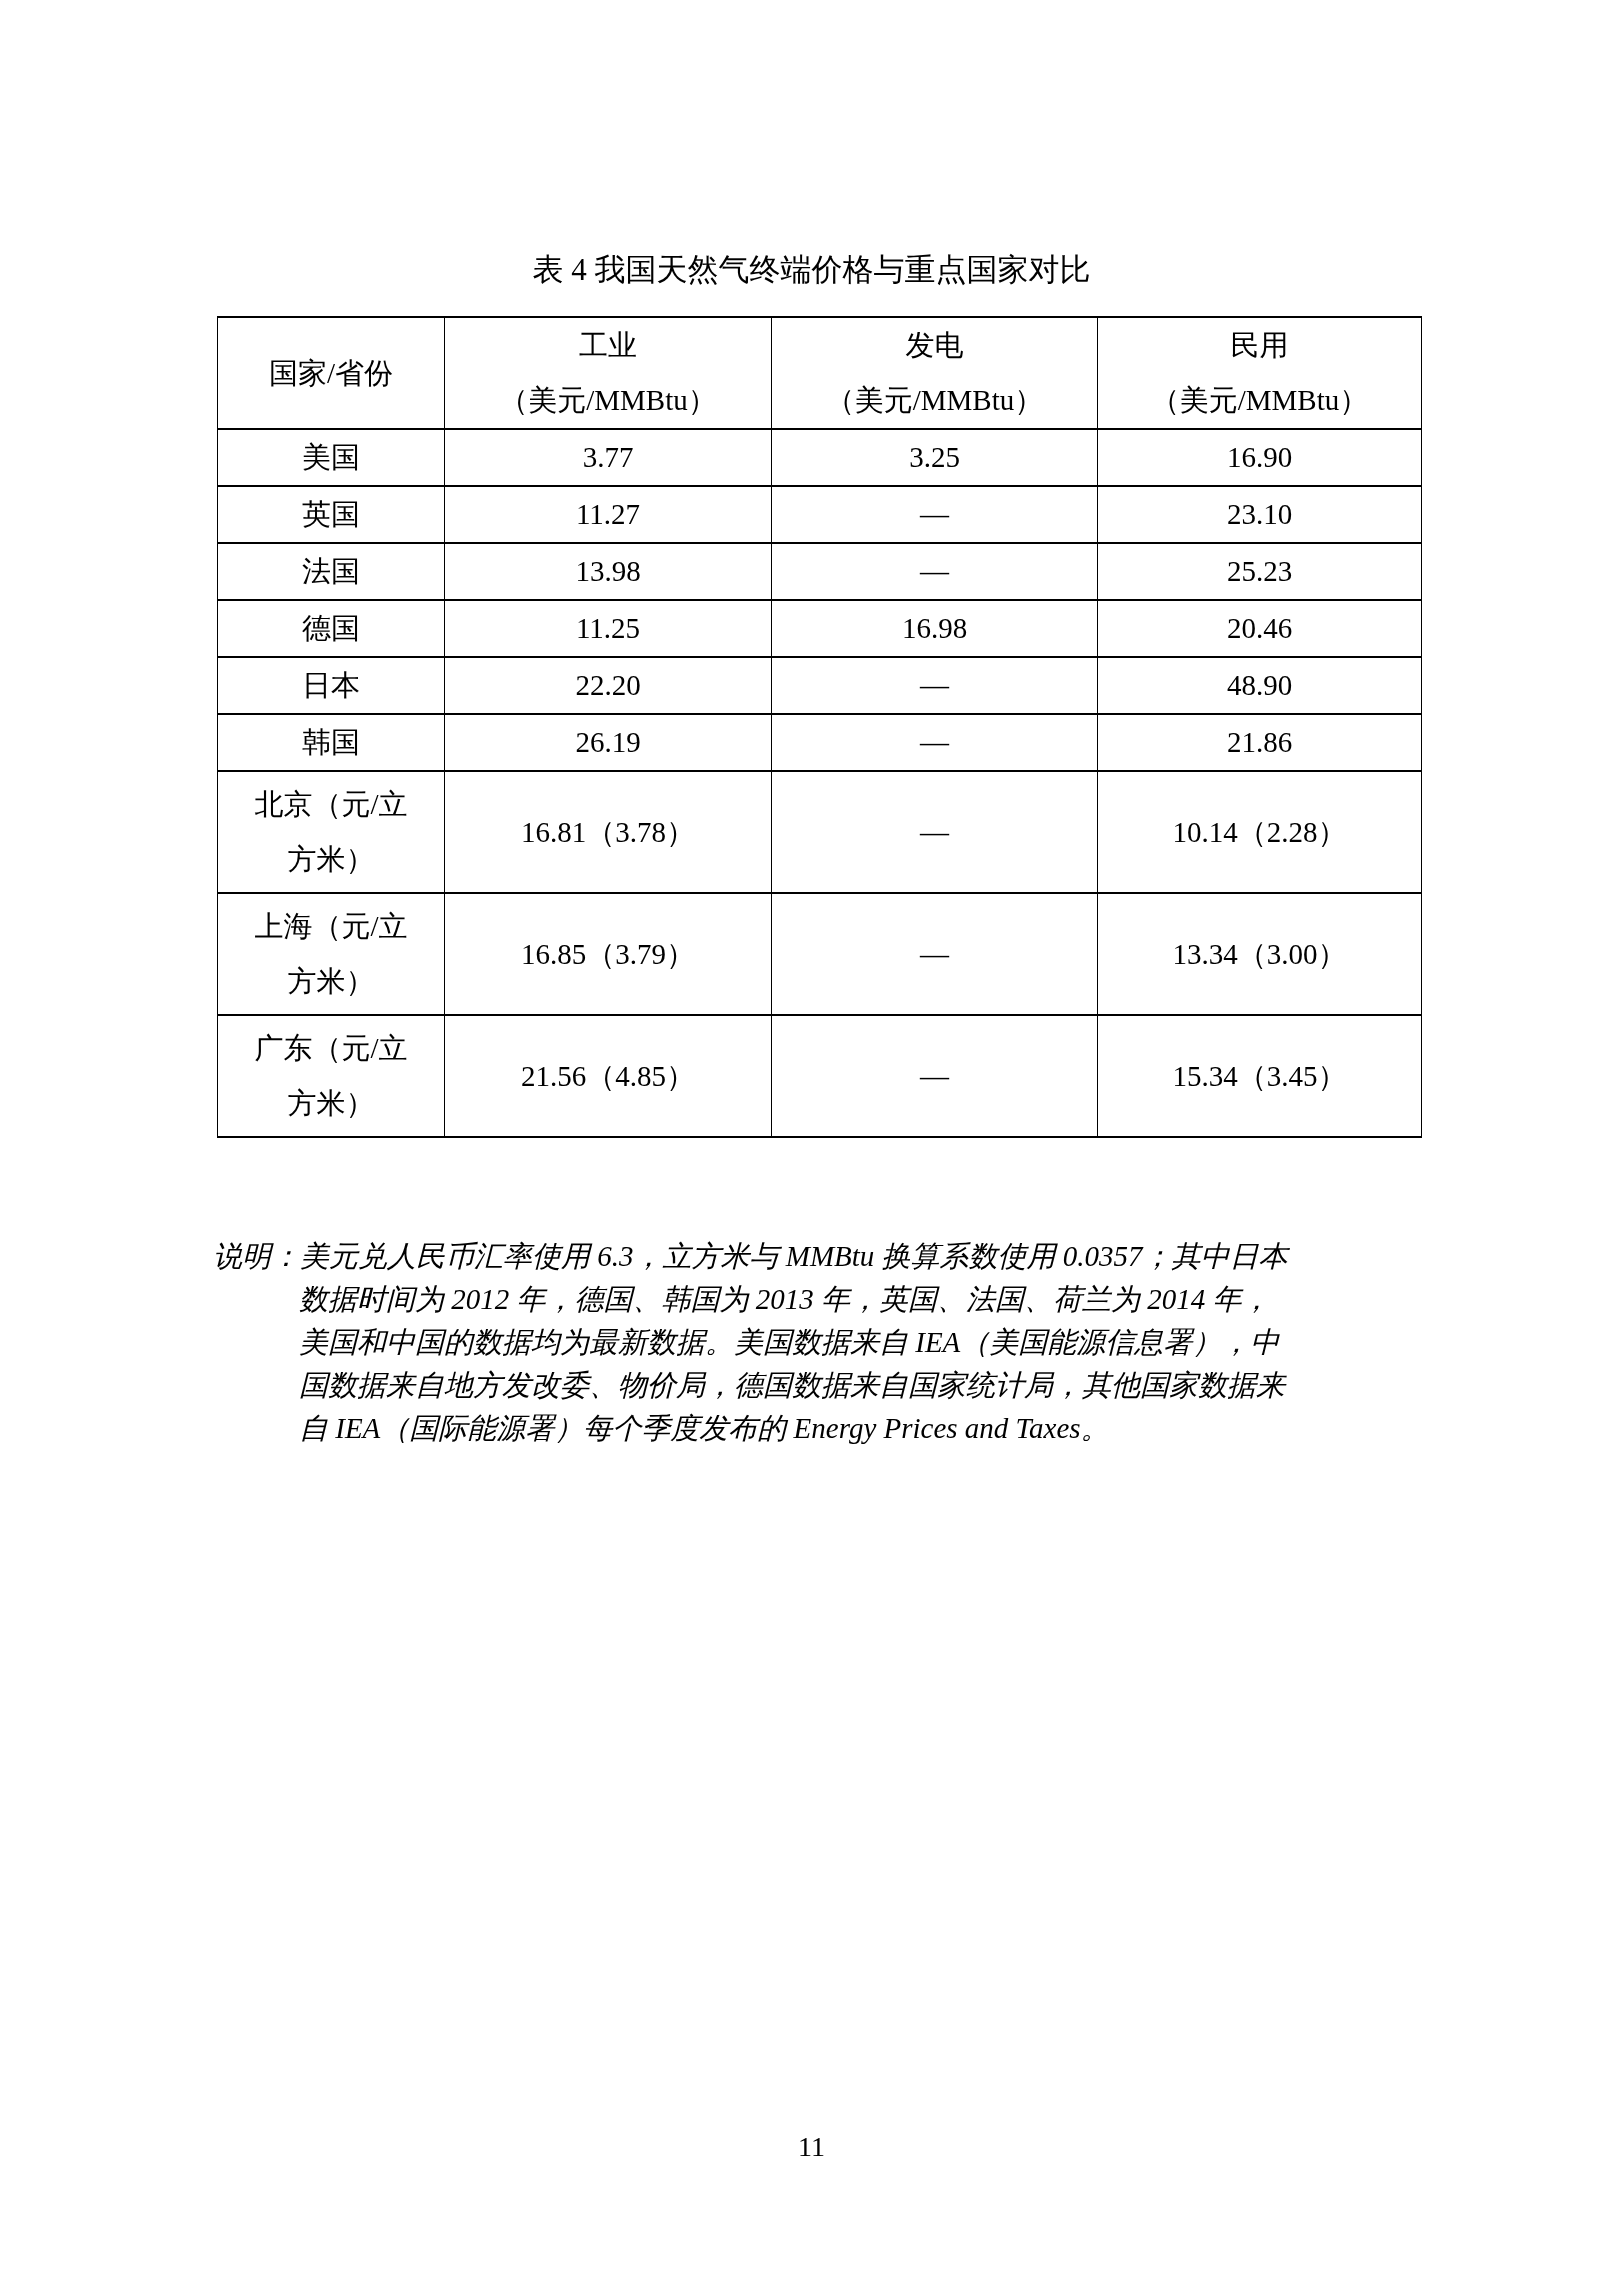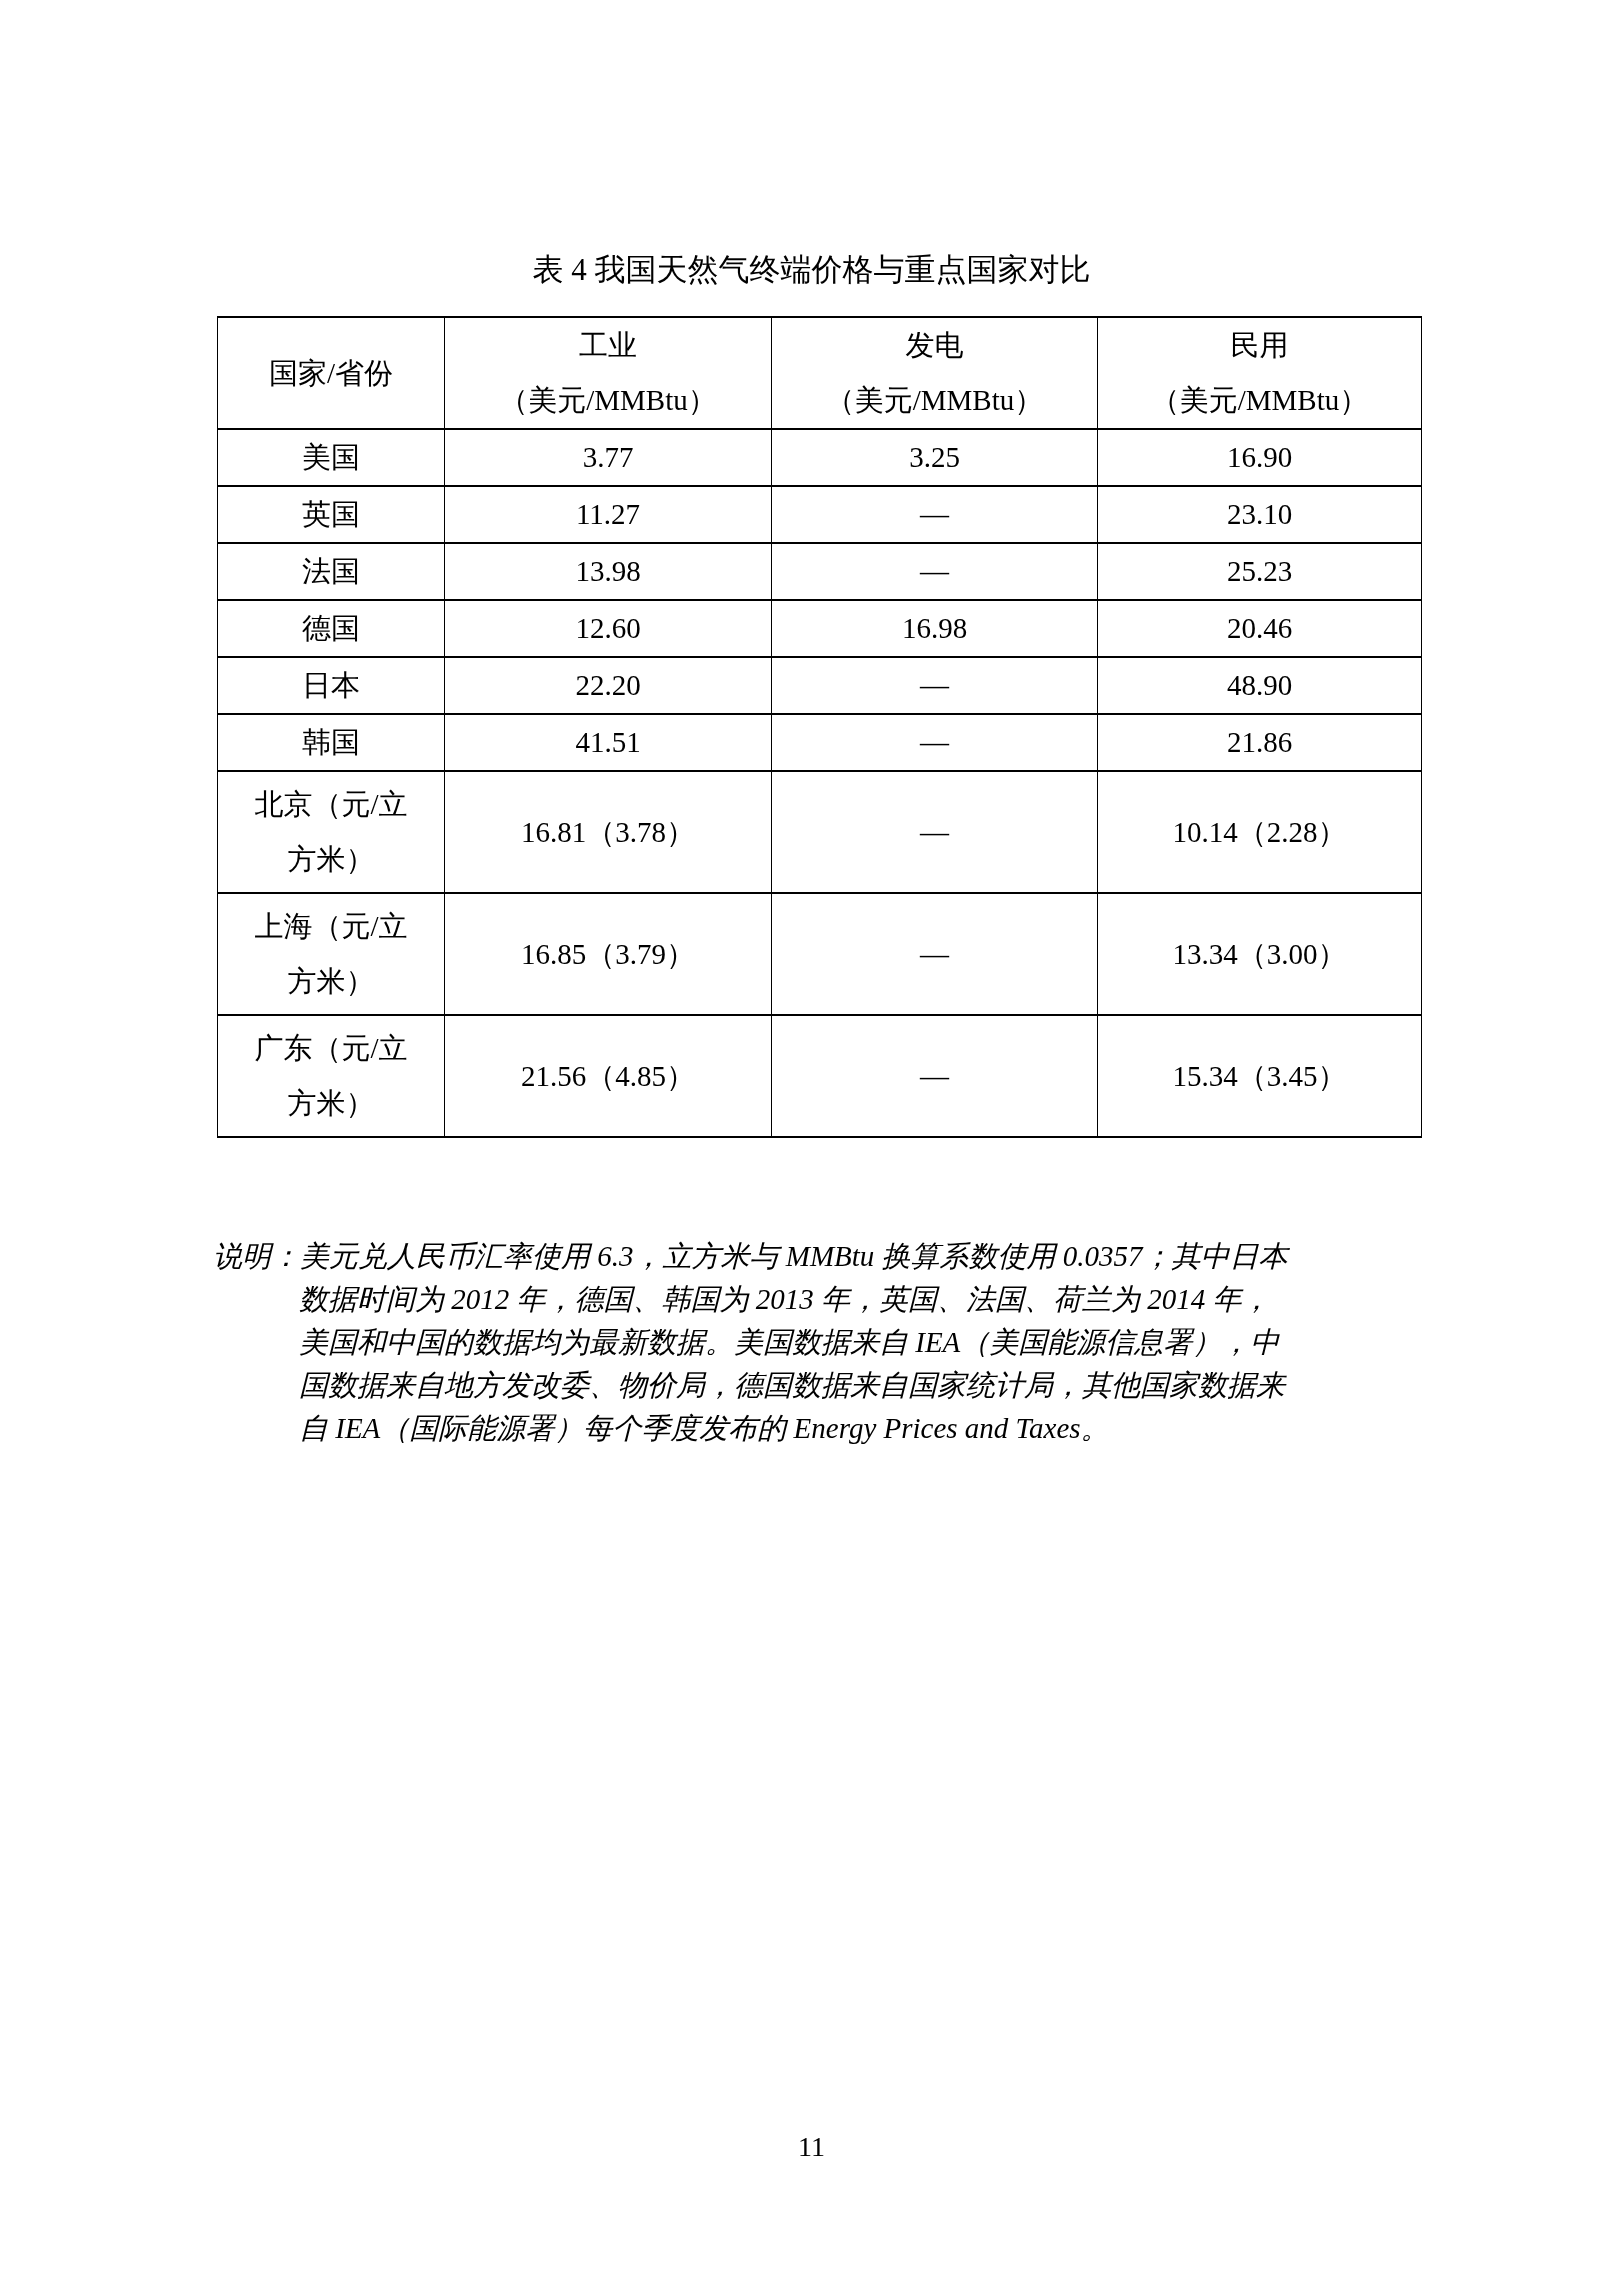--- a/index.html
+++ b/index.html
@@ -104,33 +104,33 @@
       <td>23.10</td>
     </tr>
     <tr class="r-std">
       <td>法国</td>
       <td>13.98</td>
       <td>—</td>
       <td>25.23</td>
     </tr>
     <tr class="r-std">
       <td>德国</td>
-      <td>12.60</td>
+      <td>11.25</td>
       <td>16.98</td>
       <td>20.46</td>
     </tr>
     <tr class="r-std">
       <td>日本</td>
       <td>22.20</td>
       <td>—</td>
       <td>48.90</td>
     </tr>
     <tr class="r-std">
       <td>韩国</td>
-      <td>41.51</td>
+      <td>26.19</td>
       <td>—</td>
       <td>21.86</td>
     </tr>
     <tr class="r-tall">
       <td>北京（元/立
 方米）</td>
       <td>16.81（3.78）</td>
       <td>—</td>
       <td>10.14（2.28）</td>
     </tr>

